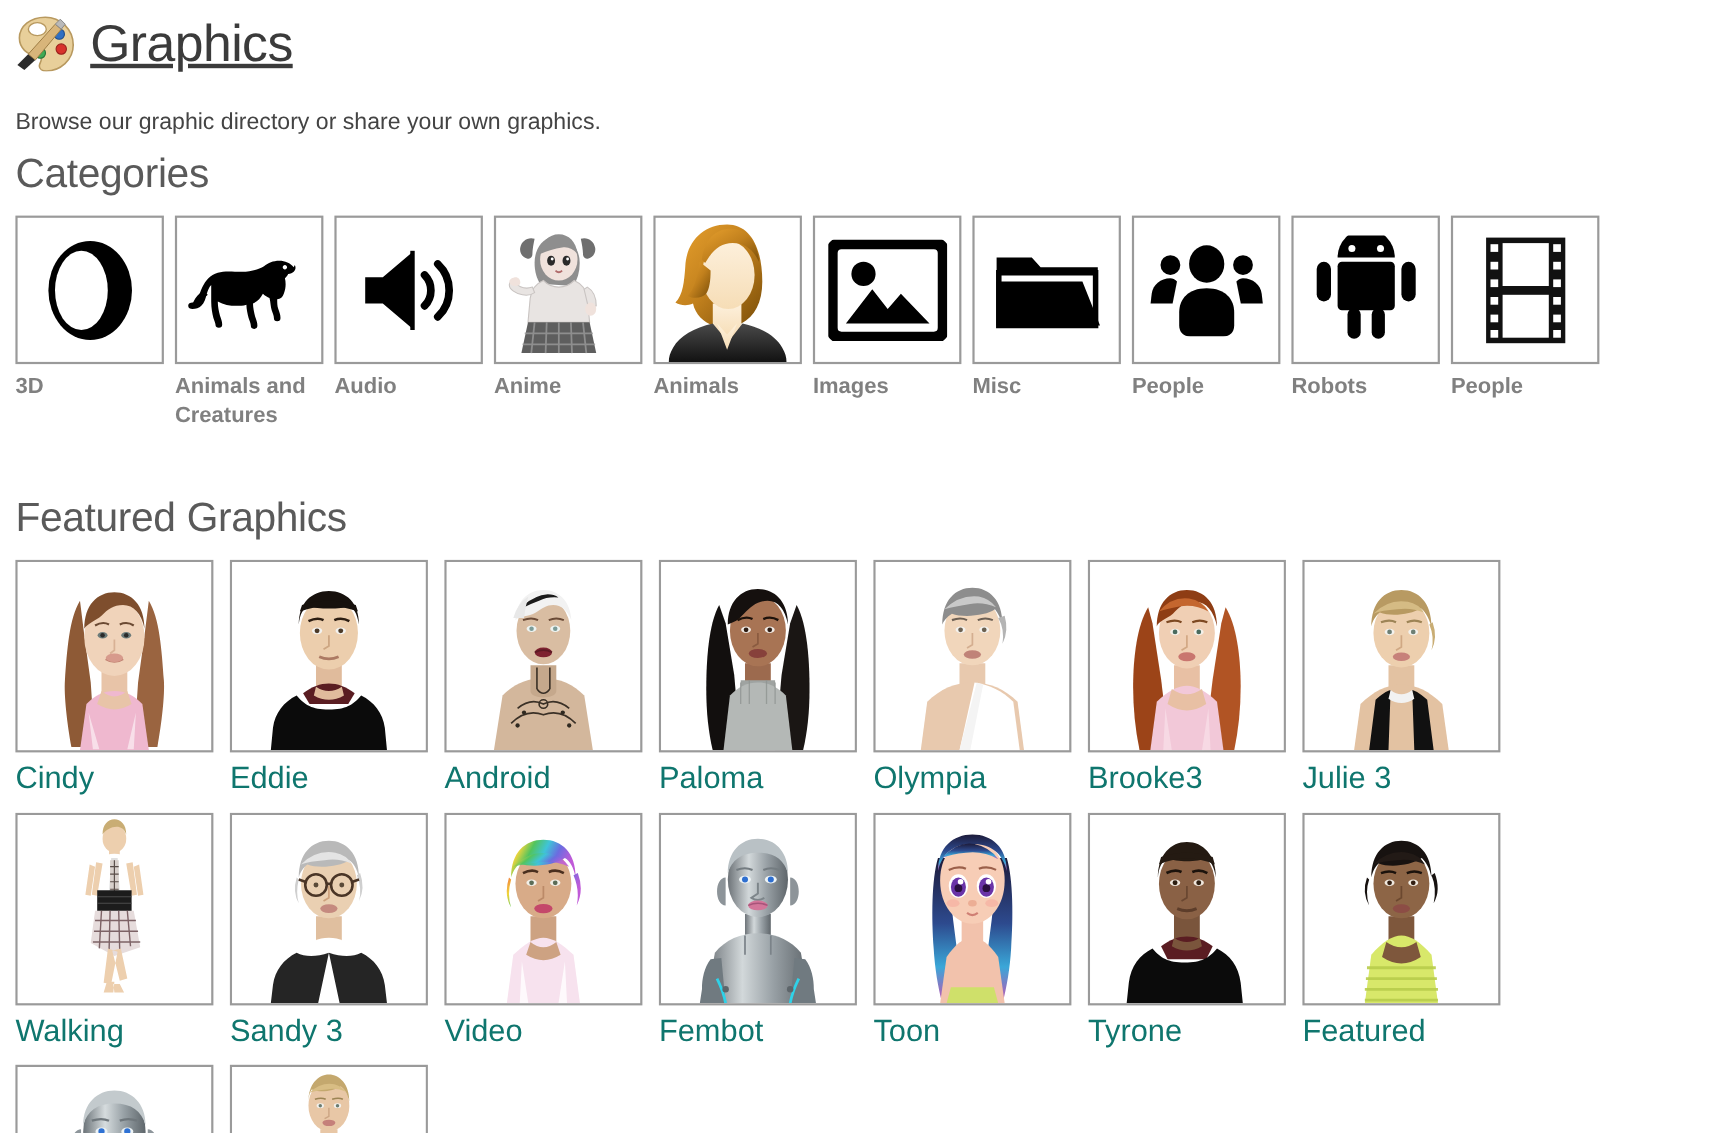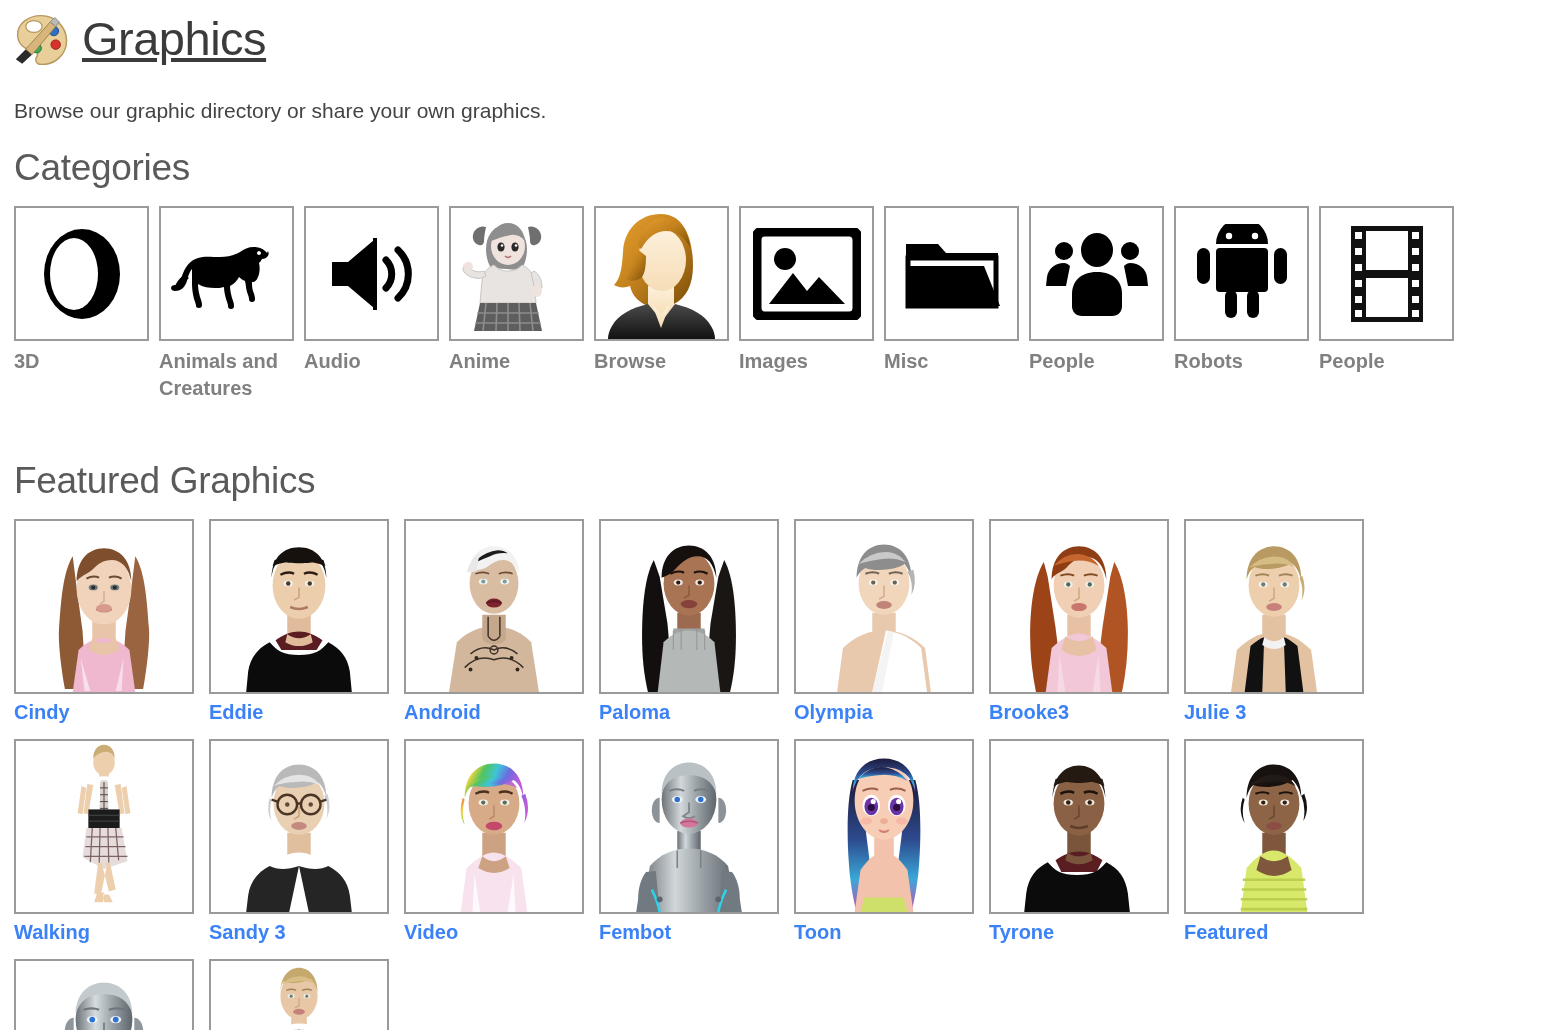--- a/index.html
+++ b/index.html
@@ -41,21 +41,21 @@
 
   
   .section-heading {
     font-size: 37px;
     font-weight: 400;
     color: #5a5a5a;
     margin: 0;
     line-height: 1;
     letter-spacing: -0.3px;
   }
-  .categories-heading-wrap { margin-top: 26px; }
+  .categories-heading-wrap { margin-top: 16px; }
 
   
   .categories-row {
     display: flex;
     gap: 10px;
     margin-top: 20px;
     align-items: flex-start;
   }
   .category-item { width: 135px; flex: 0 0 135px; }
   .category-tile {
@@ -93,23 +93,23 @@
     height: 175px;
     border: 2px solid #9a9a9a;
     background: #ffffff;
     overflow: hidden;
     position: relative;
     cursor: pointer;
   }
   .graphic-tile svg { display: block; width: 100%; height: 100%; }
   .graphic-label {
     display: block;
-    font-size: 20px;
-    font-weight: bold;
-    color: #3b82f6;
+    font-size: 28px;
+    font-weight: normal;
+    color: #0f766e;
     margin-top: 6px;
     line-height: 1.2;
     text-decoration: none;
     white-space: nowrap;
     cursor: pointer;
   }
 </style>
 </head>
 <body>
 
@@ -250,21 +250,21 @@
 
               <path fill="url(#hairg)" d="M42 38c2-17 12-28 26-28 16 0 25 13 26 30-5-11-13-17-24-17-9 0-16 5-21 12l-4 6z"></path>
               <path fill="url(#hairg)" d="M40 40c-2 12-4 24-11 31 6 3 13 2 17-2 3-4 4-12 4-21z"></path>
 
               <path fill="url(#suitg)" d="M52 96c-17 4-30 11-36 22-3 5-4 9-4 13h107c0-4-1-8-4-13-6-11-19-18-36-22l-13 17z"></path>
 
               <path fill="url(#sking)" d="M56 96l9 24 9-24-9 10z"></path>
             </svg>
           </span>
         </div>
-        <div class="category-label">Browse</div>
+        <div class="category-label">Animals</div>
       </div>
 
       <div class="category-item">
         <div class="category-tile">
           <span>
             <svg width="108" height="92" viewBox="0 0 108 92">
               <rect x="3" y="3" width="102" height="86" rx="9" fill="none" stroke="#000000" stroke-width="11"></rect>
               <circle cx="32" cy="31" r="11" fill="#000000"></circle>
               <path fill="#000000" d="M16 76l24-31 14 18 12-14 26 27z"></path>
             </svg>

